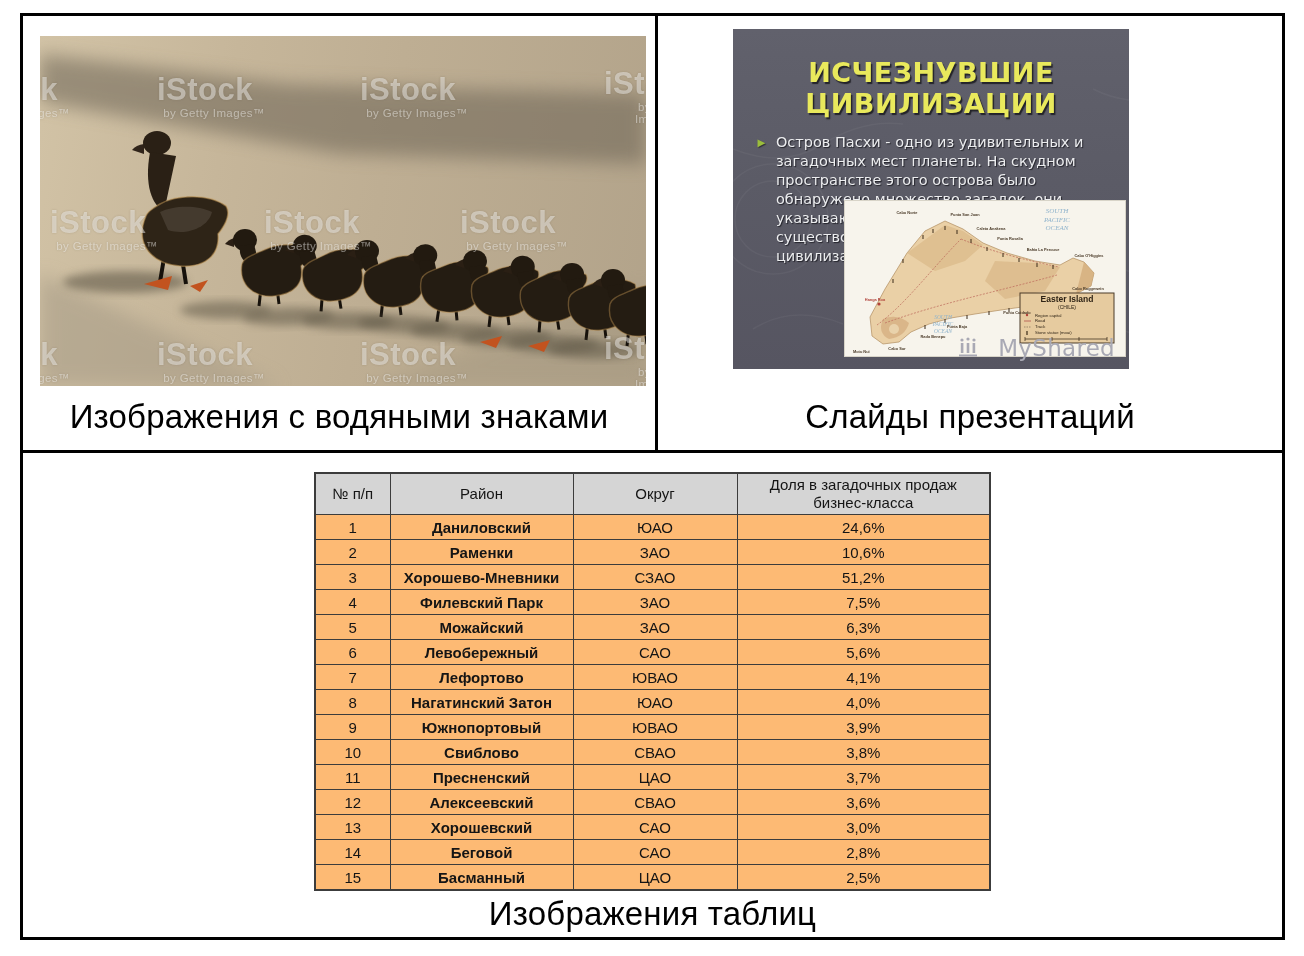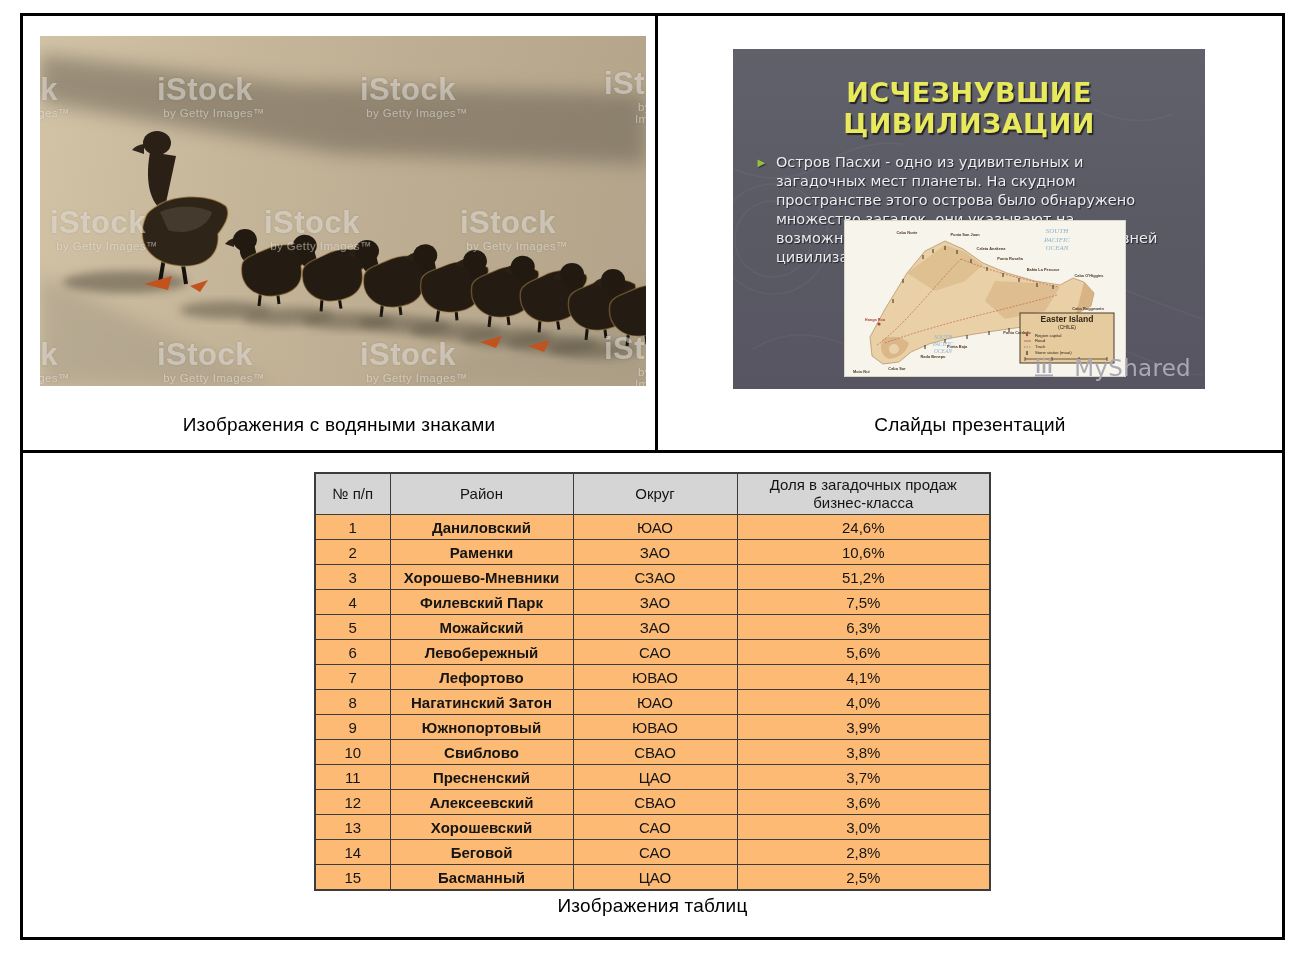--- a/index.html
+++ b/index.html
@@ -3,35 +3,35 @@
 <meta charset="utf-8">
 <style>
   html,body{margin:0;padding:0;}
   body{width:1304px;height:956px;background:#ffffff;position:relative;overflow:hidden;
        font-family:"Liberation Sans",sans-serif;color:#000;}
   .figure{position:absolute;left:20px;top:13px;width:1265px;height:927px;border:3px solid #000;box-sizing:border-box;}
   .row-top{position:absolute;left:0;top:0;right:0;height:437px;border-bottom:3px solid #000;box-sizing:border-box;display:flex;}
   .cell-left{width:635px;border-right:3px solid #000;box-sizing:border-box;position:relative;}
   .cell-right{flex:1;position:relative;}
   .row-bottom{position:absolute;left:0;top:437px;right:0;bottom:0;}
-  .caption{position:absolute;left:0;right:0;text-align:center;font-size:19px;letter-spacing:.2px;}
+  .caption{position:absolute;left:0;right:0;text-align:center;font-size:33px;letter-spacing:.2px;}
   .cap-top{bottom:14px;}
   .cap-bottom{top:442px;}
 
   
   .photo{position:absolute;left:17px;top:20px;width:606px;height:350px;overflow:hidden;
          background:linear-gradient(100deg,#d2c3a6 0%,#c6b69a 30%,#beae93 55%,#b2a38a 100%);}
   .photo svg{position:absolute;left:0;top:0;}
   .wm{position:absolute;transform:translate(-50%,-50%);text-align:center;color:rgba(255,255,255,.45);
       text-shadow:0 0 2px rgba(90,80,60,.25);pointer-events:none;}
   .wm-brand{font-size:31px;font-weight:bold;letter-spacing:.5px;line-height:1;}
   .wm-sub{font-size:11.5px;margin-top:2px;padding-left:18px;letter-spacing:.4px;}
 
   
-  .slide{position:absolute;left:75px;top:33px;width:472px;height:340px;overflow:hidden;
+  .slide{position:absolute;left:75px;top:13px;width:396px;height:340px;overflow:hidden;
          background:linear-gradient(180deg,#61616c 0%,#5b5b66 45%,#565561 100%);}
   .slide-pattern{position:absolute;left:0;top:0;}
   .slide-title{position:relative;margin-top:28px;text-align:center;font-family:"DejaVu Sans",sans-serif;
                font-weight:bold;font-size:27px;color:#e9e95c;letter-spacing:.5px;
                text-shadow:1.5px 1.5px 1px rgba(20,20,25,.8);}
   .slide-body{position:relative;margin:14px 28px 0 22px;display:flex;gap:8px;}
   .bullet{color:#9bbd3c;font-size:13px;line-height:19px;flex:0 0 auto;text-shadow:1px 1px 1px rgba(0,0,0,.5);}
   .slide-text{font-family:"DejaVu Sans",sans-serif;font-size:14.5px;line-height:19px;color:#ecedef;
               text-shadow:1px 1px 1px rgba(10,10,15,.7);}
   .slide-map{position:absolute;left:112px;top:172px;width:280px;height:155px;background:#f7f4ec;

